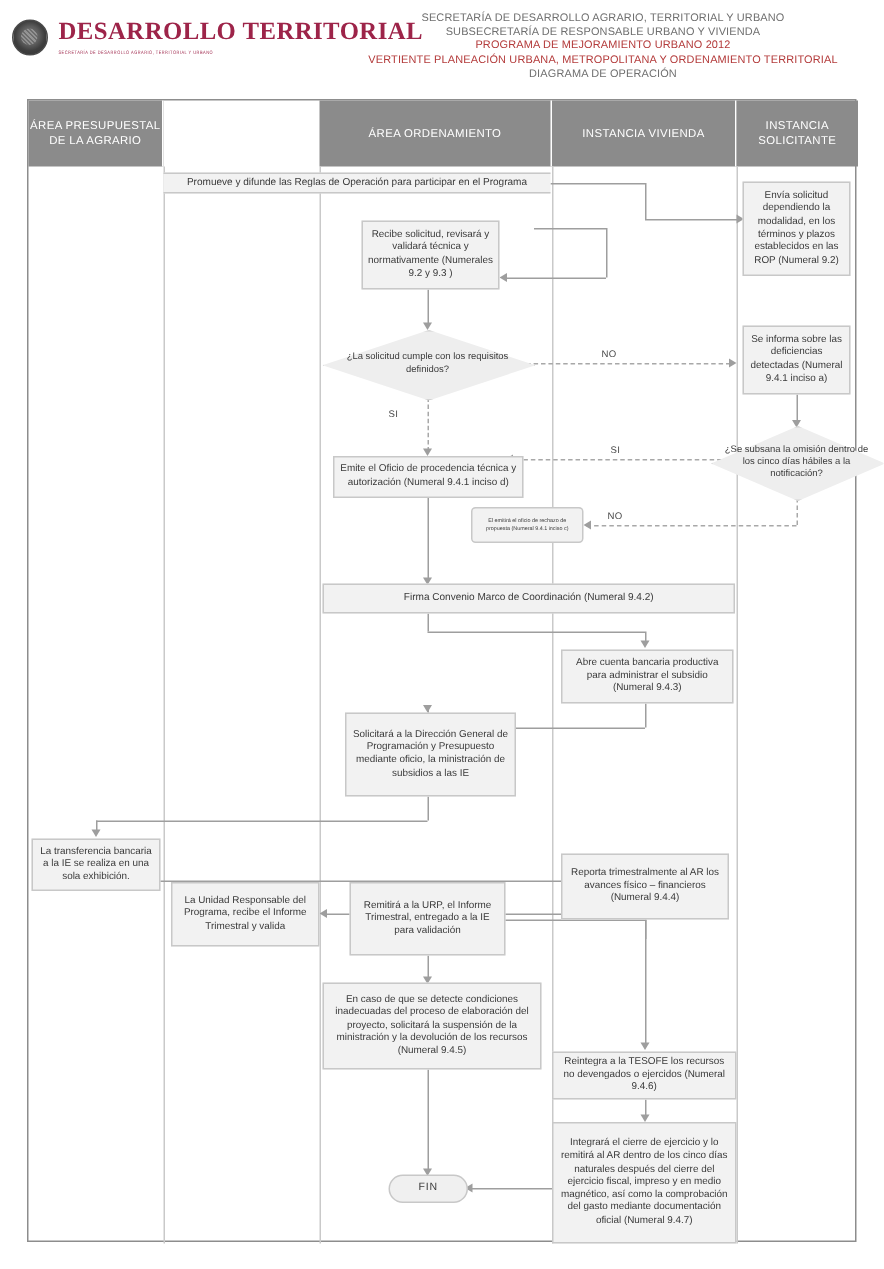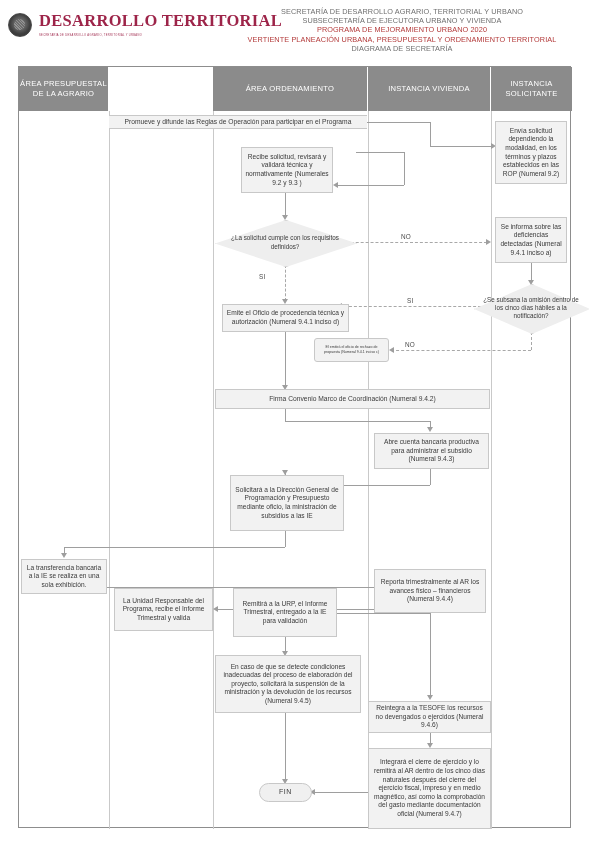--- a/index.html
+++ b/index.html
@@ -66,24 +66,24 @@
   <div id="header">
     <div class="logo-wrap">
       <div class="emblem"></div>
       <div class="logo-text">
         <div class="logo-title">DESARROLLO TERRITORIAL</div>
         <div class="logo-sub">SECRETARÍA DE DESARROLLO AGRARIO, TERRITORIAL Y URBANO</div>
       </div>
     </div>
     <div class="head-lines">
       <div class="hl">SECRETARÍA DE DESARROLLO AGRARIO, TERRITORIAL Y URBANO</div>
-      <div class="hl">SUBSECRETARÍA DE EJECUTORA URBANO Y VIVIENDA</div>
-      <div class="hl red">PROGRAMA DE MEJORAMIENTO URBANO 2020</div>
-      <div class="hl red wide">VERTIENTE PLANEACIÓN URBANA, PRESUPUESTAL Y ORDENAMIENTO TERRITORIAL</div>
-      <div class="hl">DIAGRAMA DE SECRETARÍA</div>
+      <div class="hl">SUBSECRETARÍA DE RESPONSABLE URBANO Y VIVIENDA</div>
+      <div class="hl red">PROGRAMA DE MEJORAMIENTO URBANO 2012</div>
+      <div class="hl red wide">VERTIENTE PLANEACIÓN URBANA, METROPOLITANA Y ORDENAMIENTO TERRITORIAL</div>
+      <div class="hl">DIAGRAMA DE OPERACIÓN</div>
     </div>
   </div>
 
   <div id="frame">
 
     <div class="colhdr" style="left:0;width:90px;">
         <span>ÁREA PRESUPUESTAL DE LA AGRARIO</span>
       </div>
     <div class="colhdr" style="left:194px;width:155px;">
         <span>ÁREA ORDENAMIENTO</span>

